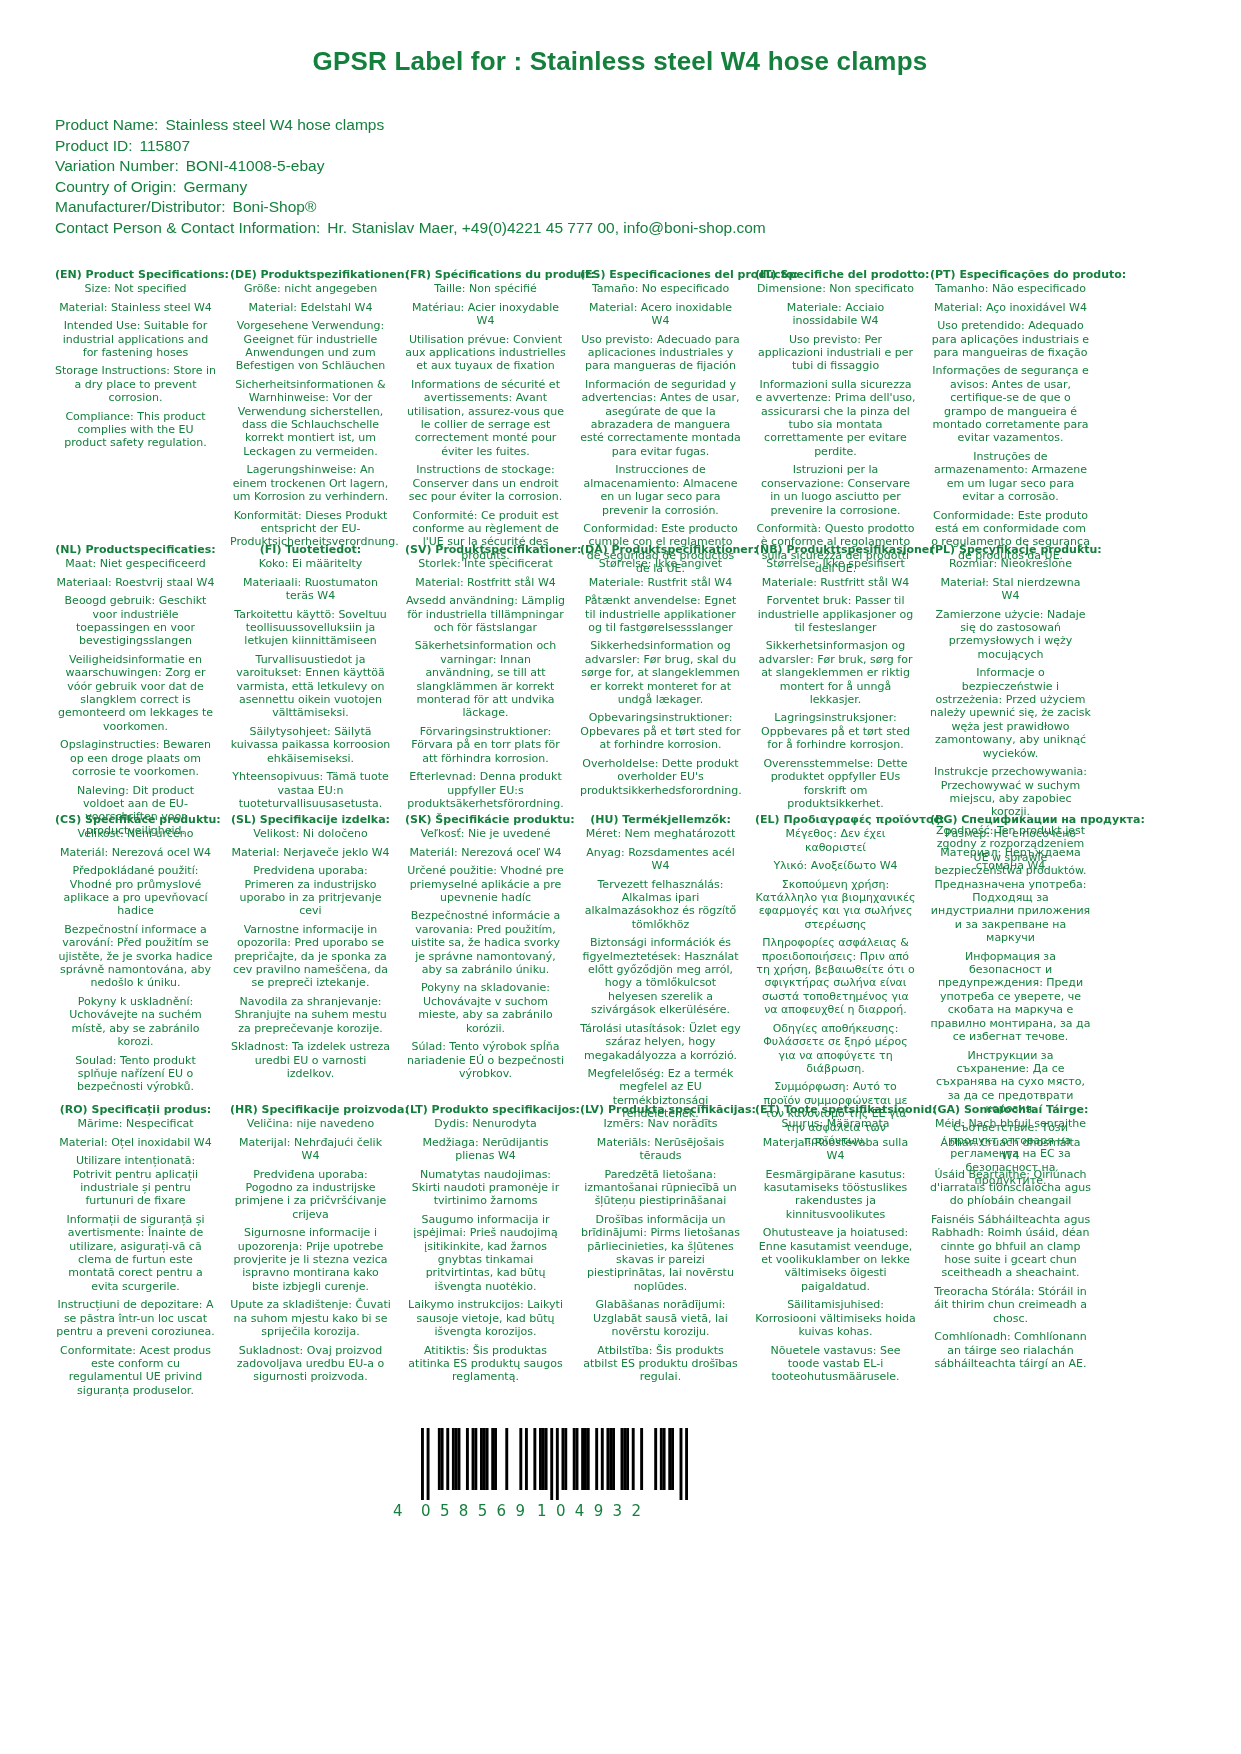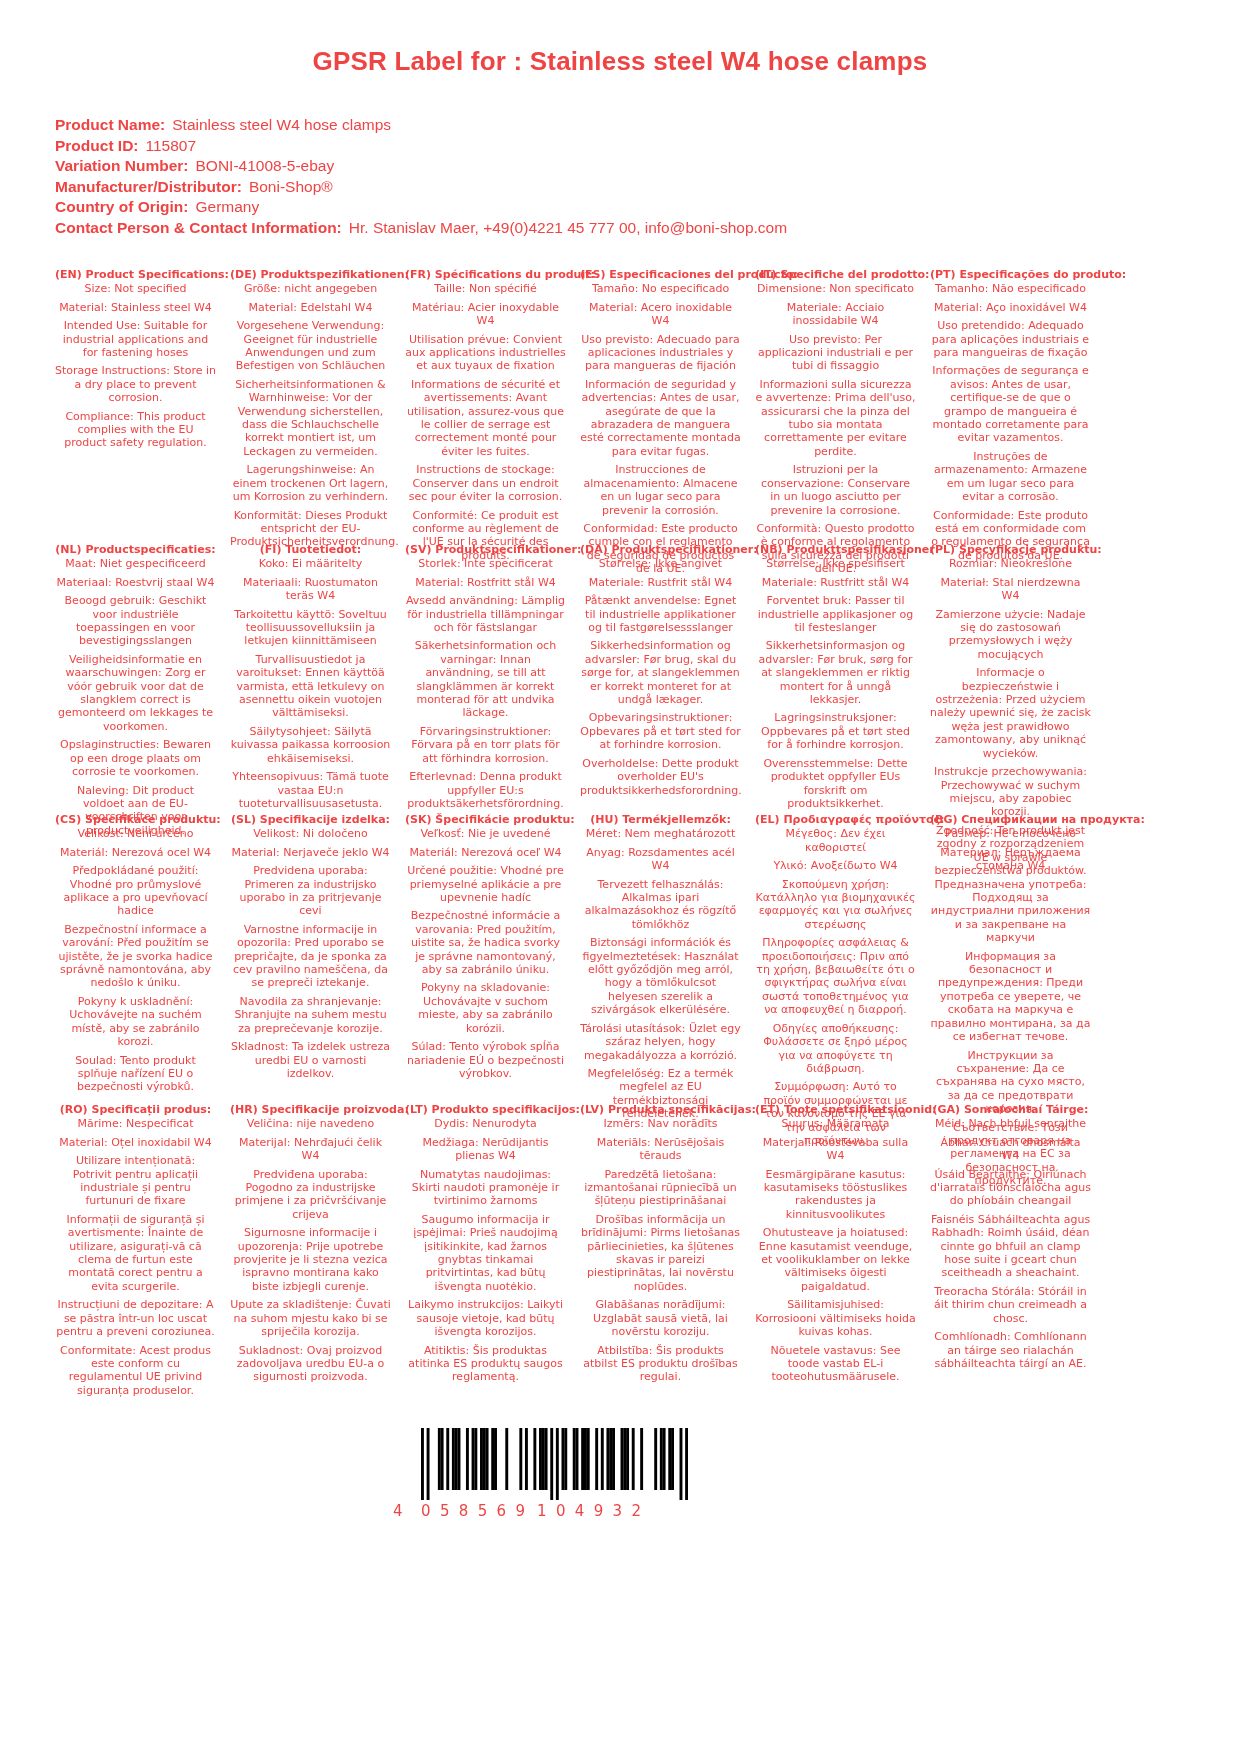--- a/index.html
+++ b/index.html
@@ -1,27 +1,27 @@
 <!DOCTYPE html>
 <html><head>
 <meta charset="utf-8">
 <style>
   html,body{margin:0;padding:0;background:#ffffff;}
   .page{
-    width:1241px;min-height:1754px;background:#ffffff;color:#ef4444;
+    width:1241px;min-height:1754px;background:#ffffff;color:#15803d;
     font-family:"DejaVu Sans",sans-serif;position:relative;box-sizing:border-box;
     padding:46px 0 40px 55px;overflow:hidden;
   }
   .title{
     font-family:"Liberation Sans",sans-serif;font-weight:bold;font-size:26px;
     text-align:center;width:1130px;letter-spacing:.2px;
   }
   .product-info{margin-top:38px;font-family:"Liberation Sans",sans-serif;font-size:15.5px;line-height:20.5px;}
   .pi-row{white-space:nowrap;}
-  .pi-label{font-weight:bold;}
+  .pi-label{font-weight:normal;}
   .pi-value{margin-left:7px;}
   .specs-grid{
     margin-top:30px;display:grid;grid-template-columns:repeat(6,175px);
     grid-template-rows:275px 270px 290px auto;
   }
   .spec-cell{padding-right:14px;box-sizing:border-box;font-size:11px;line-height:13.4px;text-align:center;}
   .spec-header{font-weight:bold;white-space:nowrap;margin-bottom:1px;}
   .spec-par{margin:0 0 5px 0;}
   .bottom-block{margin-left:338px;margin-top:26px;width:330px;}
   .barcode-wrap{position:relative;padding-left:28px;}
@@ -43,24 +43,24 @@
     <div class="pi-row">
       <span class="pi-label">Product Name:</span><span class="pi-value">Stainless steel W4 hose clamps</span>
     </div>
     <div class="pi-row">
       <span class="pi-label">Product ID:</span><span class="pi-value">115807</span>
     </div>
     <div class="pi-row">
       <span class="pi-label">Variation Number:</span><span class="pi-value">BONI-41008-5-ebay</span>
     </div>
     <div class="pi-row">
+      <span class="pi-label">Country of Origin:</span><span class="pi-value">Germany</span>
+    </div>
+    <div class="pi-row">
       <span class="pi-label">Manufacturer/Distributor:</span><span class="pi-value">Boni-Shop®</span>
-    </div>
-    <div class="pi-row">
-      <span class="pi-label">Country of Origin:</span><span class="pi-value">Germany</span>
     </div>
     <div class="pi-row">
       <span class="pi-label">Contact Person &amp; Contact Information:</span><span class="pi-value">Hr. Stanislav Maer, +49(0)4221 45 777 00, info@boni-shop.com</span>
     </div>
   </div>
 
   <div class="specs-grid" id="specs-grid">
       <div class="spec-cell">
         <div class="spec-header">(EN) Product Specifications:</div>
         <p class="spec-par">Size: Not specified</p>

